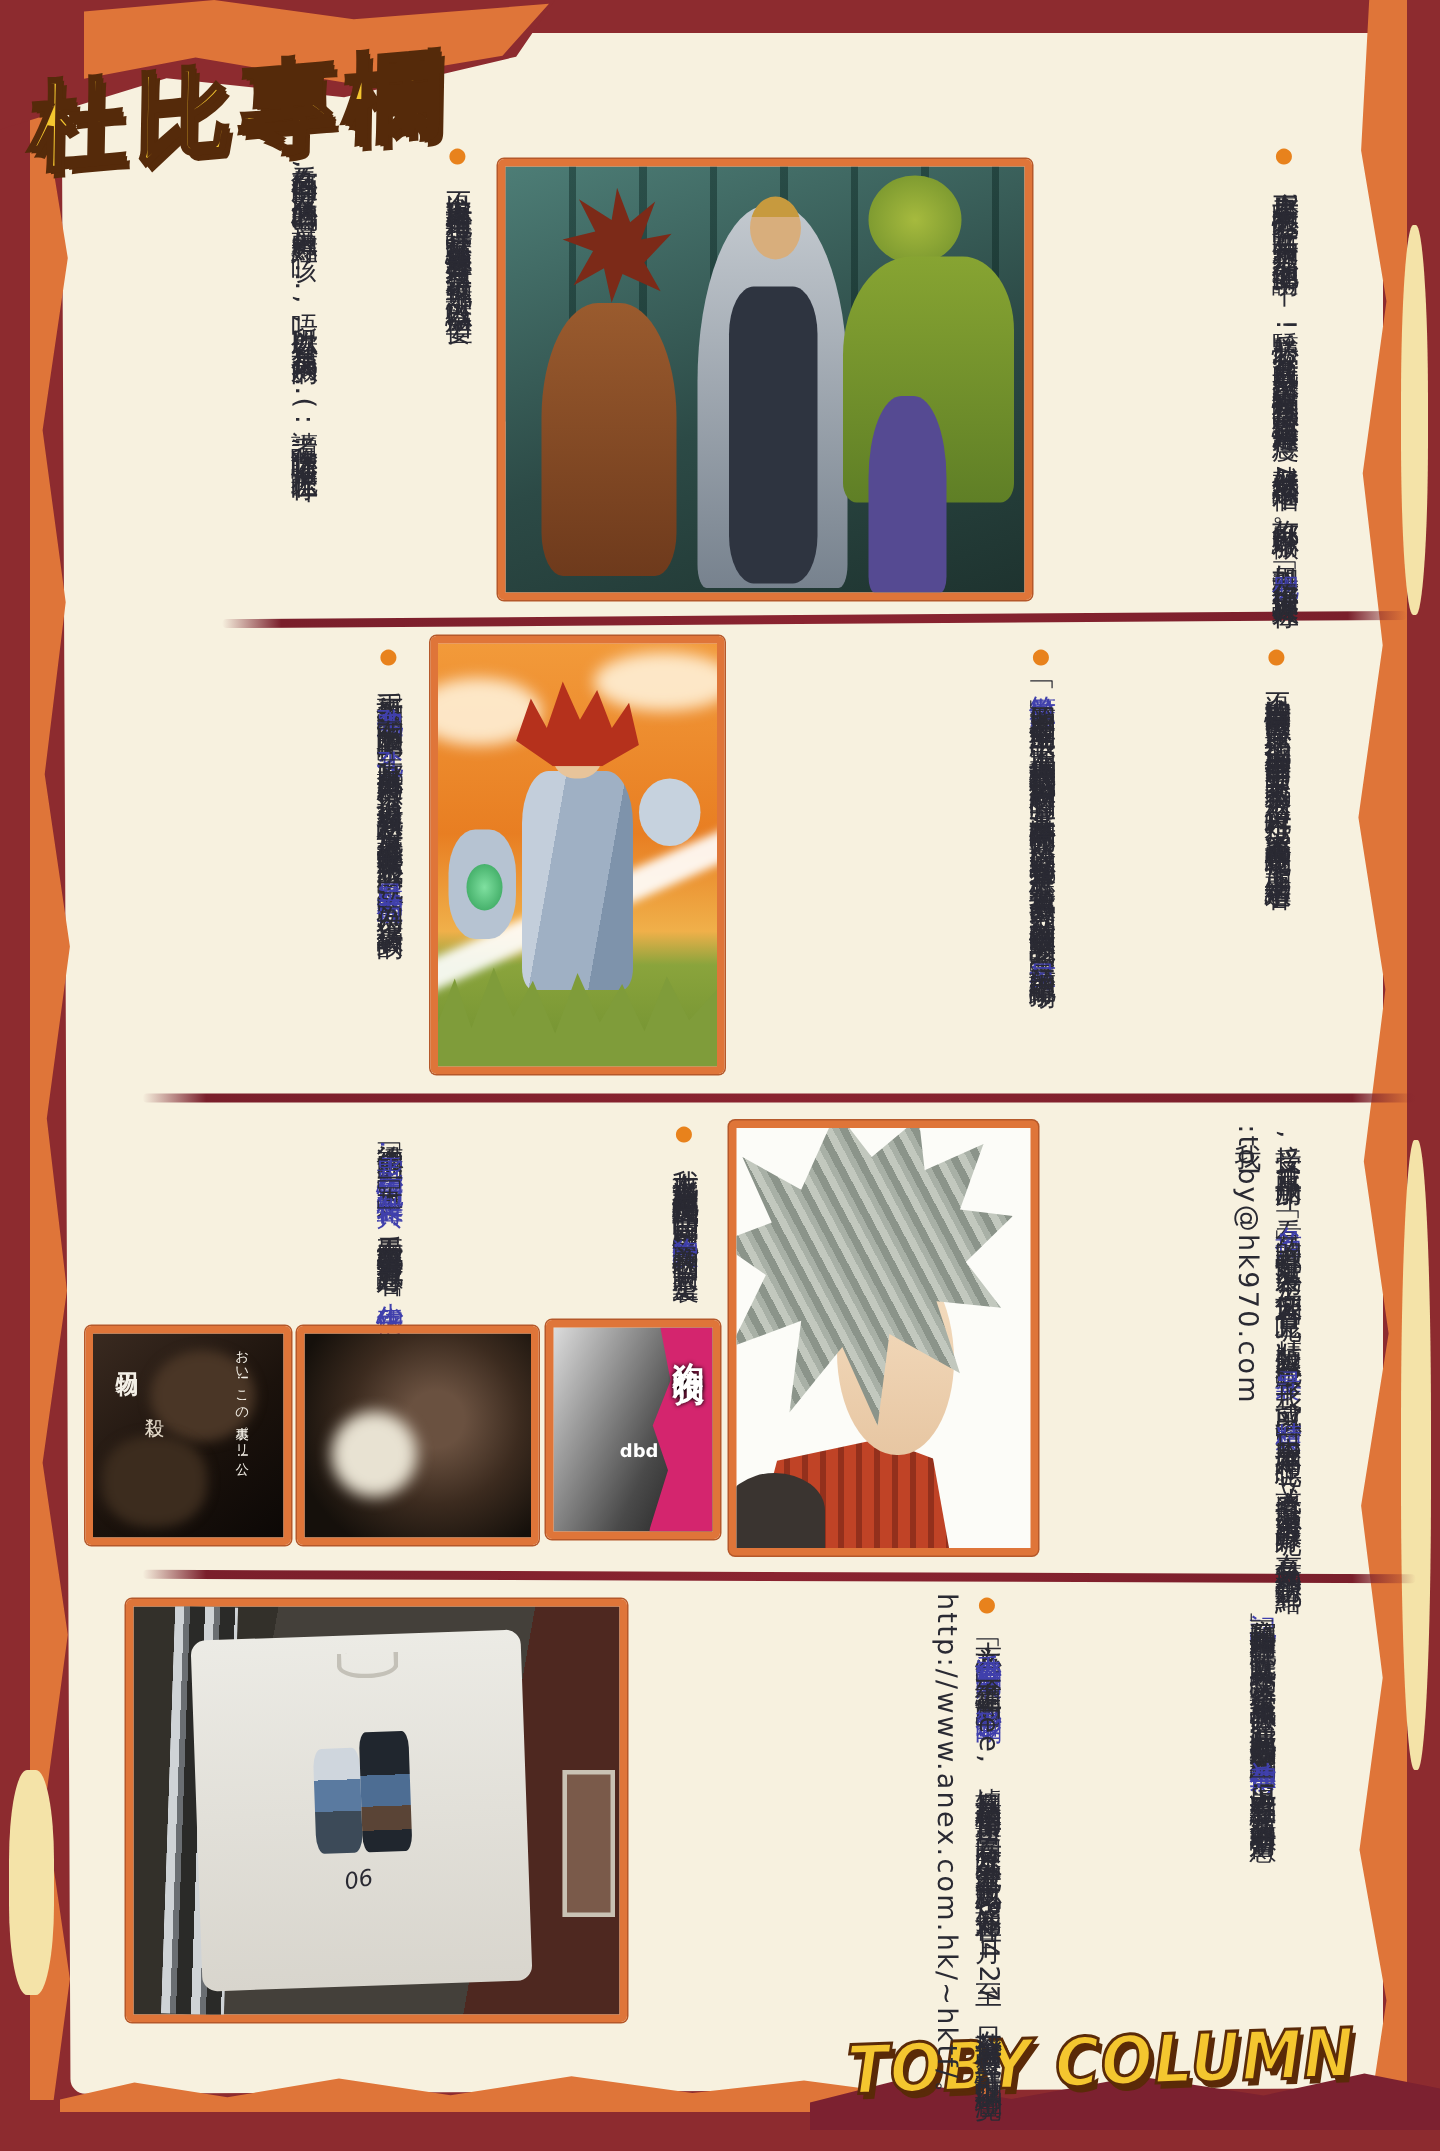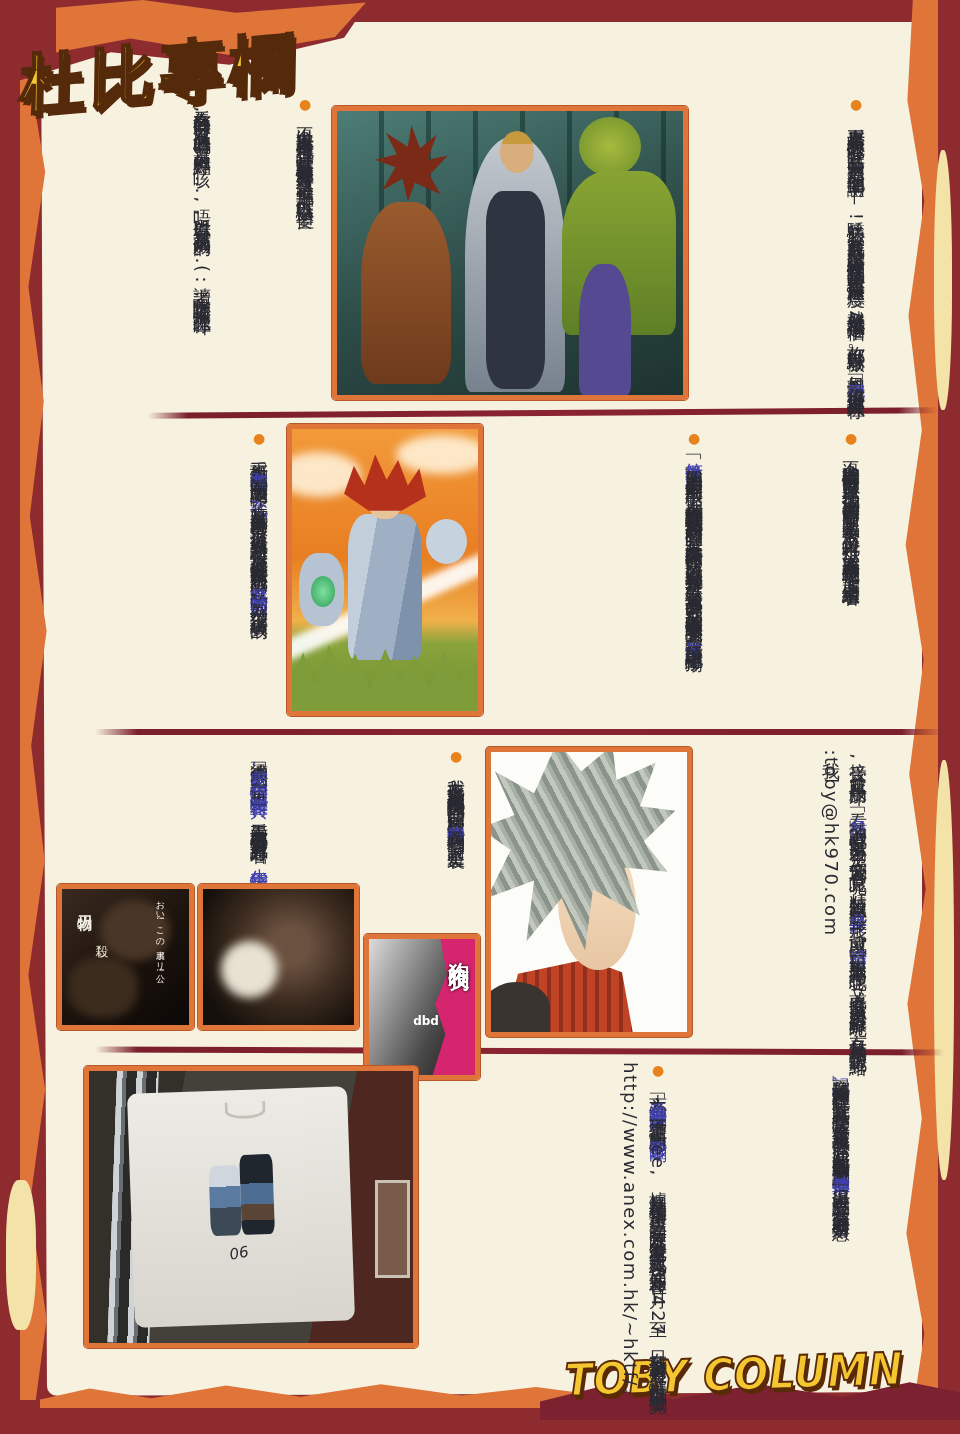--- a/index.html
+++ b/index.html
@@ -192,21 +192,21 @@
   <div class="pic art-still1" style="left:57px;top:884px;width:137px;height:146px;">
     <div class="abs still1-blob"></div>
     <div class="abs still1-blob2"></div>
     <span class="jp jp1">おい!この裏ポリ公!</span>
     <span class="jp jp2">刃物</span>
     <span class="jp jp3">殺し</span>
   </div>
   <div class="pic art-still2" style="left:198px;top:884px;width:161px;height:146px;">
     <div class="abs still2-splash"></div>
   </div>
-  <div class="pic art-poster" style="left:364px;top:934px;width:116px;height:146px;">
+  <div class="pic art-poster" style="left:364px;top:880px;width:116px;height:146px;">
     <div class="abs poster-magenta"></div>
     <span class="poster-title">狗咬狗</span>
     <span class="poster-logo">dbd</span>
   </div>
 
   <div class="vtext" style="right:105px;top:1062px;height:306px;line-height:28px;"><span class="seg-blue">記</span><span>」寫的是拍攝時的種種紀錄,既真實又帶點文學味,看後對該電影大感興趣!而導演此片的鄭保瑞亦曾替公司編劇過「</span><span class="seg-blue">神兵前傳二</span><span>」,與漫畫有點淵緣!有興趣的讀者不妨留意!</span></div>
   <div class="vtext" style="right:288px;top:1062px;height:322px;line-height:27px;"><span class="seg-bullet">●</span><span>志文為「</span><span class="seg-blue">香港變形金剛展</span><span>」繪畫了一件新版的「</span><span class="seg-blue">變形金剛</span><span>」Tee,據知是為慈善拍賣用途所畫,看圖片除了簽名外完全看不出志文風格!據知並會在8月24至27日在荃灣廣場有展覽,詳情可上以下網址瀏覽http://www.anex.com.hk/~hktf/。</span></div>
   <div class="pic art-tshirt" style="left:84px;top:1066px;width:334px;height:282px;">
     <div class="abs rails"></div>
     <div class="abs frame-photo"></div>

